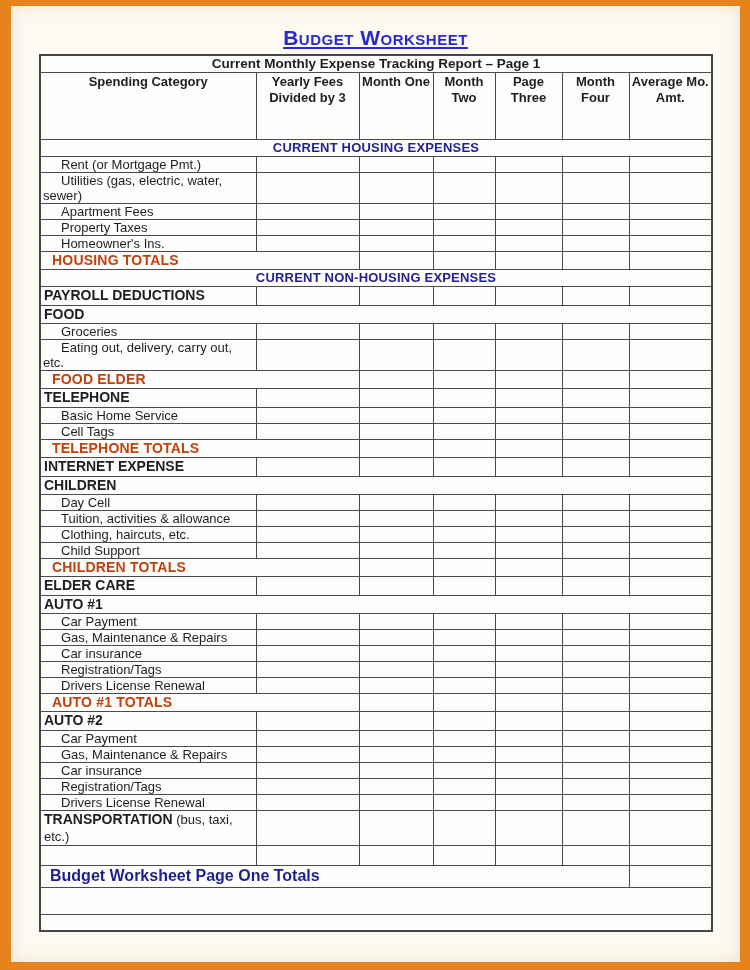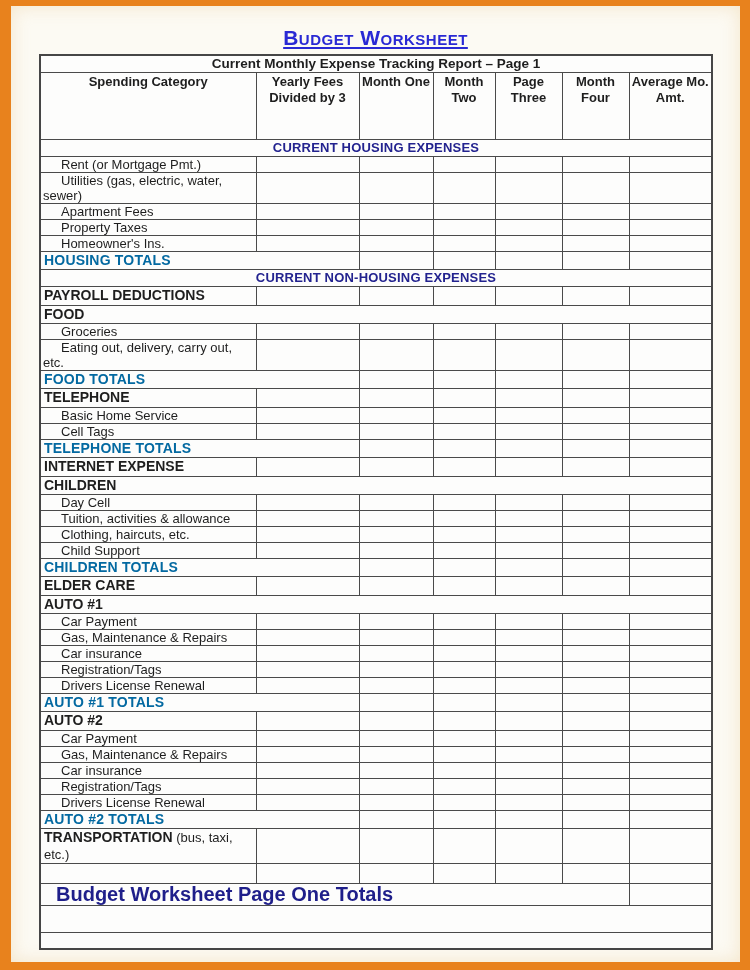--- a/index.html
+++ b/index.html
@@ -89,34 +89,34 @@
     line-height: 16px;
     padding-left: 3px;
   }
   td.label .suffix { font-weight: normal; font-size: 13px; }
 
   tr.totals { height: 18px; }
   tr.totals td.label {
     font-weight: bold;
     font-size: 14px;
     line-height: 16px;
-    padding-left: 3px;
-    color: #0369a1;
+    padding-left: 11px;
+    color: #c2410c;
     letter-spacing: 0.2px;
   }
 
   tr.empty-cells { height: 20px; }
   tr.empty-full { height: 26px; }
 
   tr.page-totals { height: 22px; }
   tr.page-totals td.label {
     font-weight: bold;
-    font-size: 20px;
+    font-size: 16px;
     line-height: 20px;
-    padding-left: 15px;
+    padding-left: 9px;
     color: #1f1f8a;
   }
 </style>
 </head>
 <body>
 
 <div class="frame">
   <div class="page-title">Budget Worksheet</div>
 
   <table class="sheet">
@@ -227,21 +227,21 @@
         <tr class="item tall">
           <td colspan="1" class="label"><span>Eating out, delivery, carry out, etc.</span></td>
           <td class="value"></td>
           <td class="value"></td>
           <td class="value"></td>
           <td class="value"></td>
           <td class="value"></td>
           <td class="value"></td>
         </tr>
         <tr class="totals">
-          <td colspan="2" class="label"><span>FOOD TOTALS</span></td>
+          <td colspan="2" class="label"><span>FOOD ELDER</span></td>
           <td class="value"></td>
           <td class="value"></td>
           <td class="value"></td>
           <td class="value"></td>
           <td class="value"></td>
         </tr>
         <tr class="category">
           <td colspan="1" class="label"><span>TELEPHONE</span></td>
           <td class="value"></td>
           <td class="value"></td>
@@ -438,28 +438,20 @@
           <td class="value"></td>
           <td class="value"></td>
           <td class="value"></td>
           <td class="value"></td>
           <td class="value"></td>
           <td class="value"></td>
         </tr>
         <tr class="item">
           <td colspan="1" class="label"><span>Drivers License Renewal</span></td>
           <td class="value"></td>
-          <td class="value"></td>
-          <td class="value"></td>
-          <td class="value"></td>
-          <td class="value"></td>
-          <td class="value"></td>
-        </tr>
-        <tr class="totals">
-          <td colspan="2" class="label"><span>AUTO #2 TOTALS</span></td>
           <td class="value"></td>
           <td class="value"></td>
           <td class="value"></td>
           <td class="value"></td>
           <td class="value"></td>
         </tr>
         <tr class="category tall">
           <td colspan="1" class="label"><span>TRANSPORTATION</span><span class="suffix"> (bus, taxi, etc.)</span></td>
           <td class="value"></td>
           <td class="value"></td>

